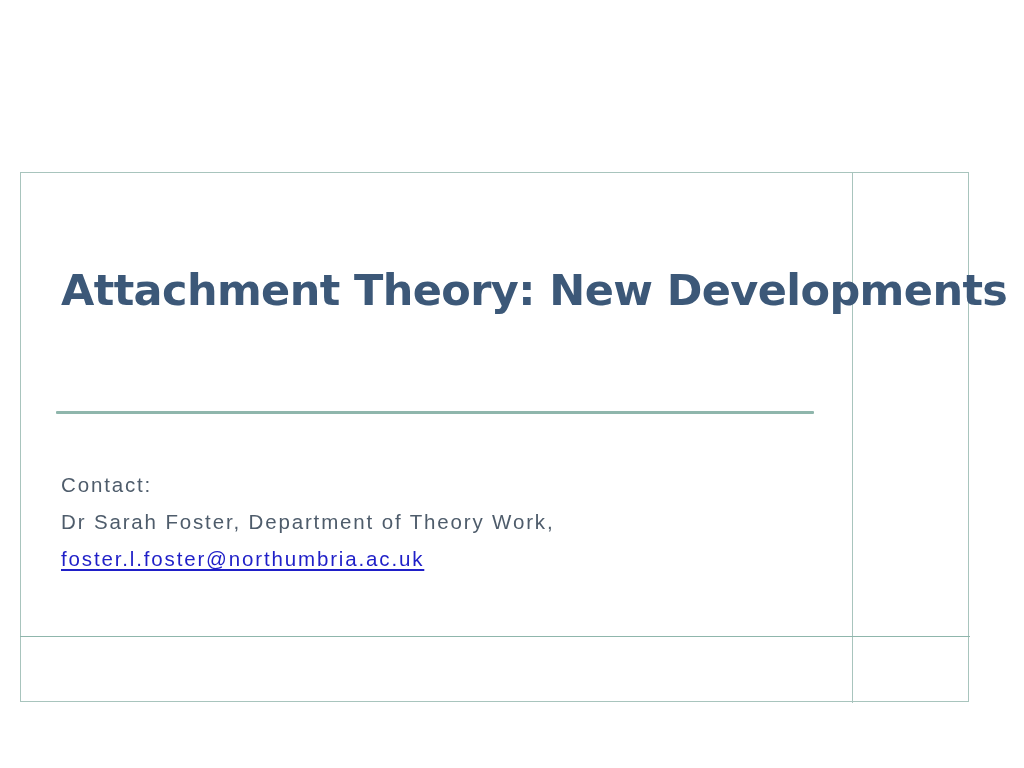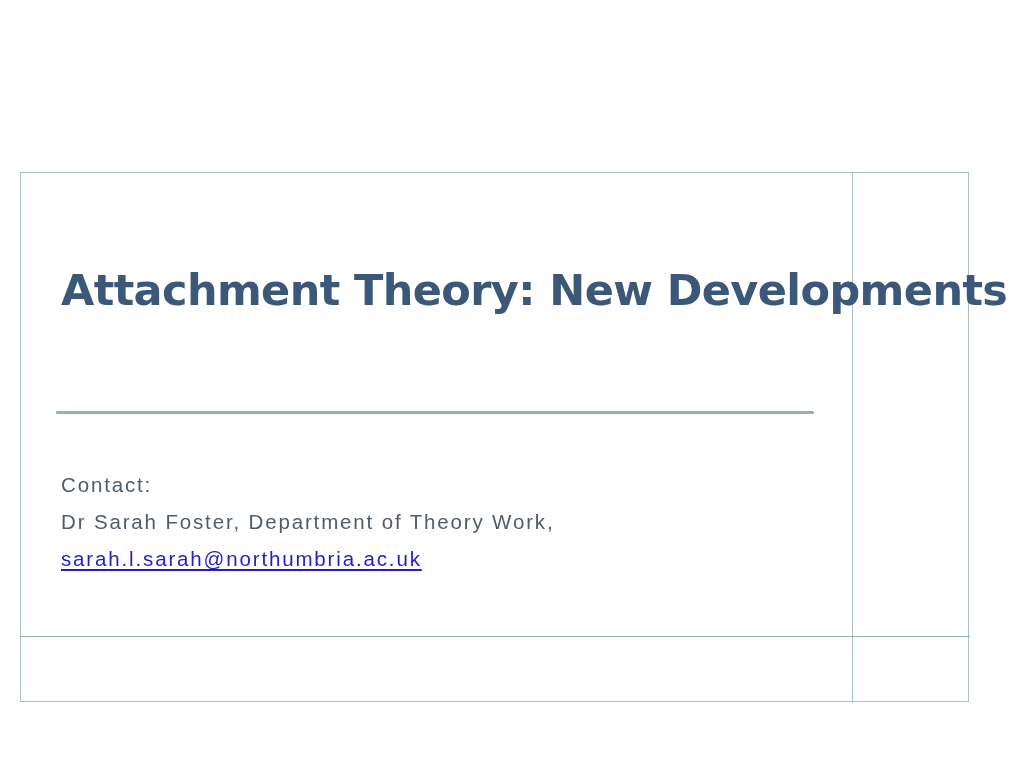--- a/index.html
+++ b/index.html
@@ -110,17 +110,17 @@
   <div class="frame-hline"></div>
 
   <h1 class="title">Attachment Theory: New Developments</h1>
 
   <div class="title-rule"></div>
 
   <div class="contact-block">
     <div class="contact-line">Contact:</div>
     <div class="contact-line">Dr Sarah Foster, Department of Theory Work,</div>
     <div>
-      <span class="contact-line email">sarah.l.sarah@northumbria.ac.uk</span>
+      <span class="contact-line email">foster.l.foster@northumbria.ac.uk</span>
     </div>
   </div>
 
 </div>
 
 </body></html>

